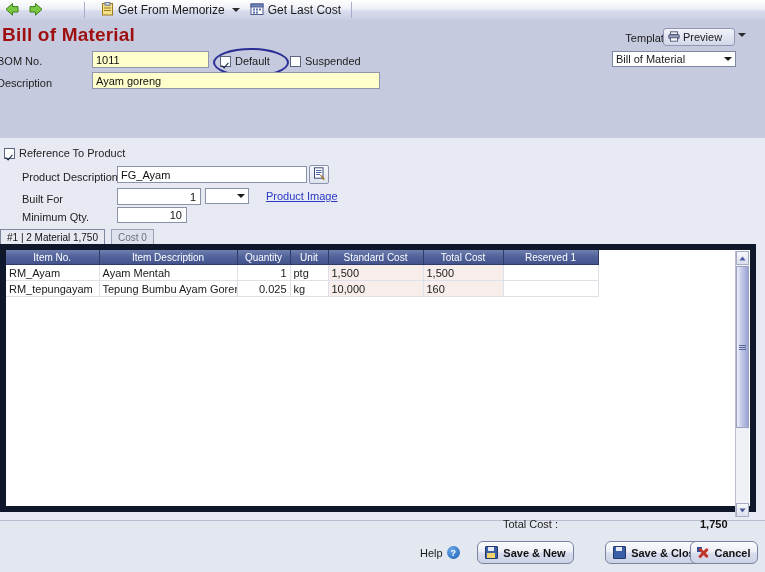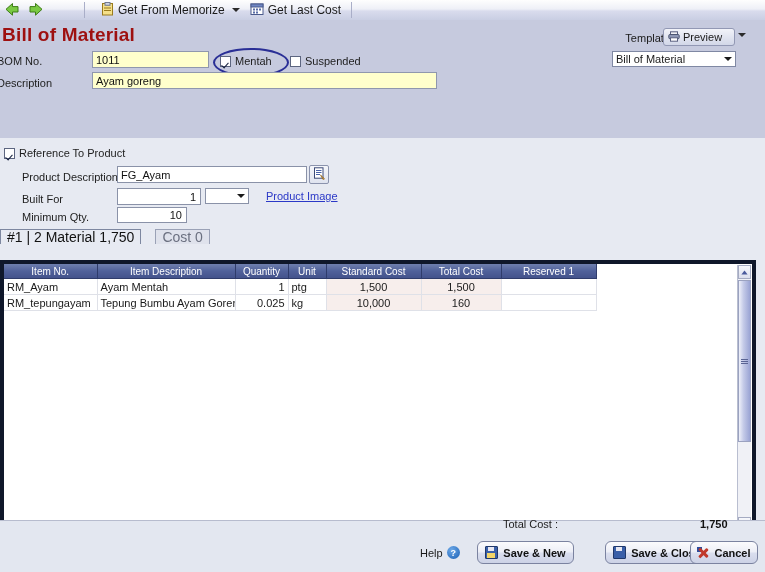--- a/index.html
+++ b/index.html
@@ -99,45 +99,45 @@
     background:#fff;border:1px solid #8a92a8;box-sizing:border-box;cursor:pointer;
   }
   .combo .arrowbox{position:absolute;right:0;top:0;width:15px;height:14px;display:flex;align-items:center;justify-content:center;}
   .link{
     position:absolute;left:266px;top:190px;font-size:11px;color:#2b38c7;
     text-decoration:underline;cursor:pointer;
   }
   
   .tabstrip{position:absolute;left:0;top:229px;height:15px;display:flex;align-items:flex-end;}
   .tab{
-    height:15px;padding:0 6px;font-size:14px;line-height:15px;
+    height:15px;padding:0 6px;font-size:10px;line-height:15px;
     border:1px solid #9aa1b6;border-bottom:none;box-sizing:border-box;cursor:pointer;
     white-space:nowrap;
   }
   .tab.active{background:#e7eaf2;color:#121212;border-color:#7d87a0;}
-  .tab.inactive{background:#dfe2ec;color:#6b7080;margin-left:14px;}
+  .tab.inactive{background:#dfe2ec;color:#6b7080;margin-left:6px;}
   
   .grid-wrap{
-    position:absolute;left:0;top:260px;width:756px;height:268px;
-    background:#fff;border:4px solid #0f172a;box-sizing:border-box;
+    position:absolute;left:0;top:244px;width:756px;height:268px;
+    background:#fff;border:6px solid #0f172a;box-sizing:border-box;
   }
   table.grid{border-collapse:collapse;width:592px;table-layout:fixed;}
   table.grid th{
     background:linear-gradient(to bottom,#6f7fae 0%,#50619a 50%,#44538c 100%);
     color:#fff;font-size:10px;font-weight:normal;height:14px;
     border-right:1px solid #2f3c6b;border-bottom:1px solid #2f3c6b;
     text-align:center;padding:0;
   }
   table.grid td{
     font-size:11px;height:15px;padding:0 3px;
     border-right:1px solid #dfe1e8;border-bottom:1px solid #dfe1e8;
     white-space:nowrap;overflow:hidden;
   }
   td.num{text-align:right;}
-  td.cost{background:#f7eeec;text-align:center;margin-left:16px;}
+  td.cost{background:#f7eeec;text-align:left;margin-left:16px;}
   th.cost{}
   
   .vscroll{
     position:absolute;right:1px;top:1px;width:14px;height:266px;
     background:#f0f1f6;border-left:1px solid #b9bed0;box-sizing:border-box;
   }
   .sb-btn{
     width:13px;height:14px;background:linear-gradient(to bottom,#f7f8fc,#dcdfed);
     border:1px solid #a5abc2;box-sizing:border-box;
     display:flex;align-items:center;justify-content:center;cursor:pointer;
@@ -237,31 +237,31 @@
 
 <div class="hdr"></div>
 
 <div class="page-title">Bill of Material</div>
 
 <div class="fld-label" style="left:-3px;top:55px;">BOM No.</div>
 <input class="txtbox" style="left: 92px; top: 51px; width: 117px; height: 17px;" value="1011">
 
 <div class="cb-wrap" style="left:220px;top:55px;">
   <span class="cbox checked"></span>
-  <span class="cb-lbl">Mentah</span>
+  <span class="cb-lbl">Default</span>
 </div>
 <div class="ellipse-anno" style="left:213px;top:48px;width:72px;height:25px;"></div>
 
 <div class="cb-wrap" style="left:290px;top:55px;text-align:center;">
   <span class="cbox"></span>
   <span class="cb-lbl">Suspended</span>
 </div>
 
 <div class="fld-label" style="left:-3px;top:77px;">Description</div>
-<input class="txtbox" style="left: 92px; top: 72px; width: 345px; height: 17px;" value="Ayam goreng">
+<input class="txtbox" style="left: 92px; top: 72px; width: 288px; height: 17px;" value="Ayam goreng">
 
 <div class="tpl-lbl">Template</div>
 <div class="preview-btn">
   <span class="ico">
     <svg width="12" height="11" viewBox="0 0 12 11">
       <rect x="2.5" y="0.8" width="7" height="3" fill="#f0f0f4" stroke="#5a6080"></rect>
       <rect x="0.8" y="3.5" width="10.4" height="4.2" rx="1" fill="#8e97b5" stroke="#4e5672"></rect>
       <rect x="2.5" y="6.8" width="7" height="3.4" fill="#ffffff" stroke="#5a6080"></rect>
     </svg>
   </span>

